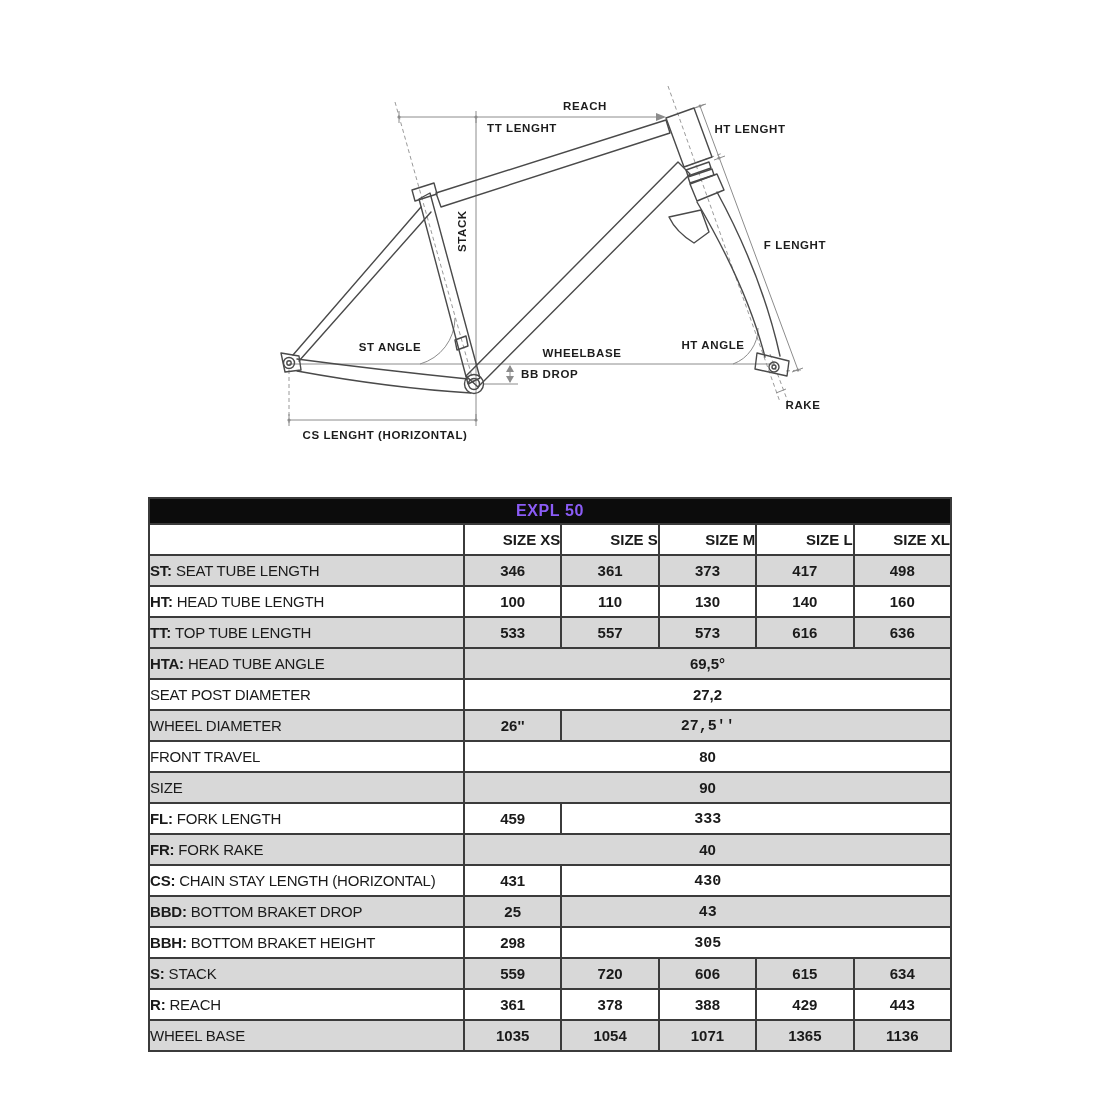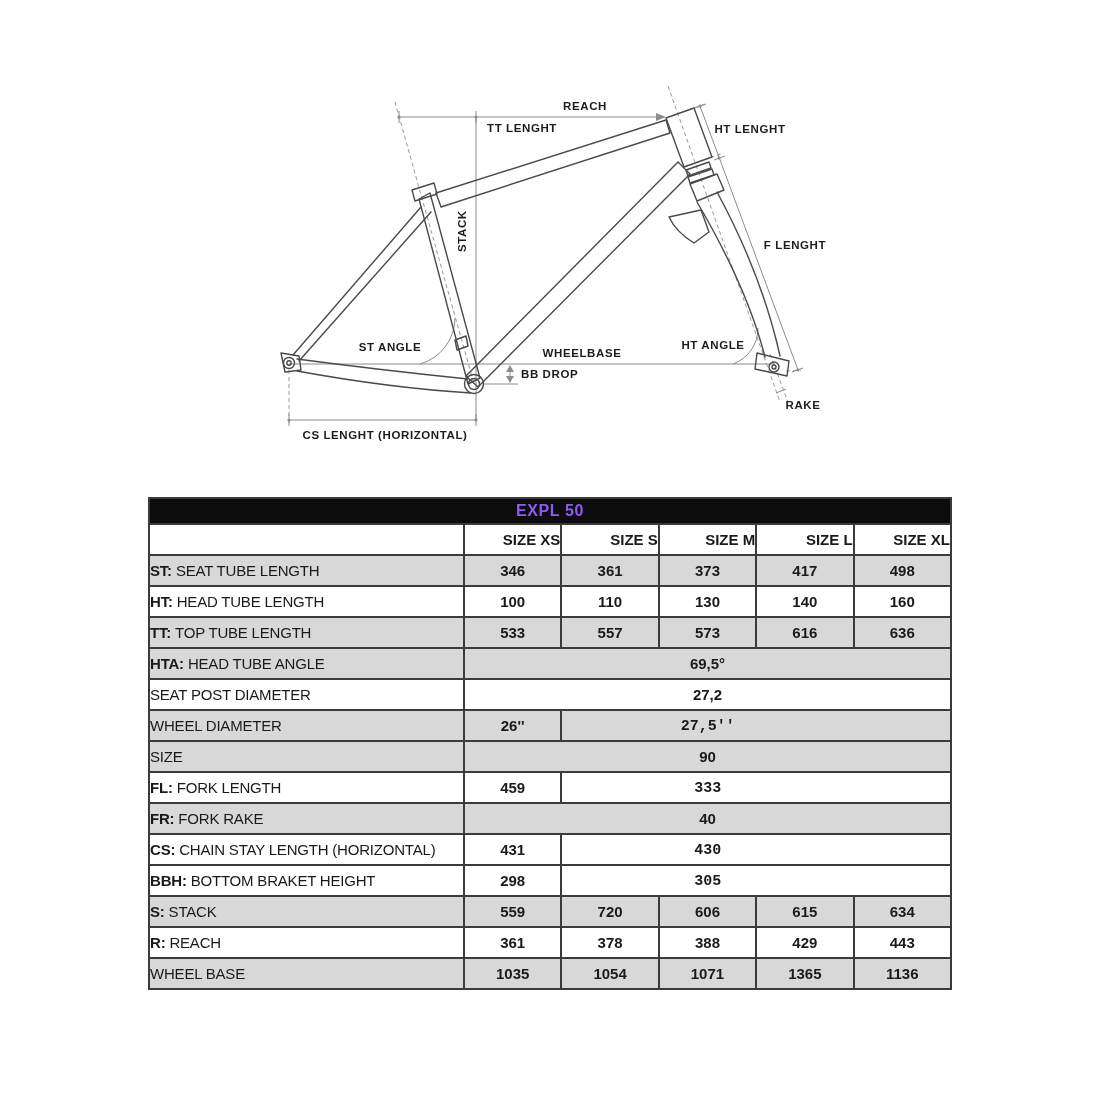--- a/index.html
+++ b/index.html
@@ -168,40 +168,51 @@
           <td class="lab">SEAT POST DIAMETER</td>
           <td class="val" colspan="5">27,2</td>
         </tr>
         <tr class="shade">
           <td class="lab">WHEEL DIAMETER</td>
           <td class="val">26''</td>
           <td class="val rest" colspan="4">
             <span class="shift">27,5''</span>
           </td>
         </tr>
+        <tr>
+          <td class="lab">FRONT TRAVEL</td>
+          <td class="val" colspan="5">80</td>
+        </tr>
         <tr class="shade">
           <td class="lab">SIZE</td>
           <td class="val" colspan="5">90</td>
         </tr>
         <tr>
           <td class="lab"><b>FL: </b>FORK LENGTH</td>
           <td class="val">459</td>
           <td class="val rest" colspan="4">
             <span class="shift">333</span>
           </td>
         </tr>
         <tr class="shade">
           <td class="lab"><b>FR: </b>FORK RAKE</td>
           <td class="val" colspan="5">40</td>
         </tr>
         <tr>
           <td class="lab"><b>CS: </b>CHAIN STAY LENGTH (HORIZONTAL)</td>
           <td class="val">431</td>
           <td class="val rest" colspan="4">
             <span class="shift">430</span>
+          </td>
+        </tr>
+        <tr class="shade">
+          <td class="lab"><b>BBD: </b>BOTTOM BRAKET DROP</td>
+          <td class="val">25</td>
+          <td class="val rest" colspan="4">
+            <span class="shift">43</span>
           </td>
         </tr>
         <tr>
           <td class="lab"><b>BBH: </b>BOTTOM BRAKET HEIGHT</td>
           <td class="val">298</td>
           <td class="val rest" colspan="4">
             <span class="shift">305</span>
           </td>
         </tr>
         <tr class="shade">

